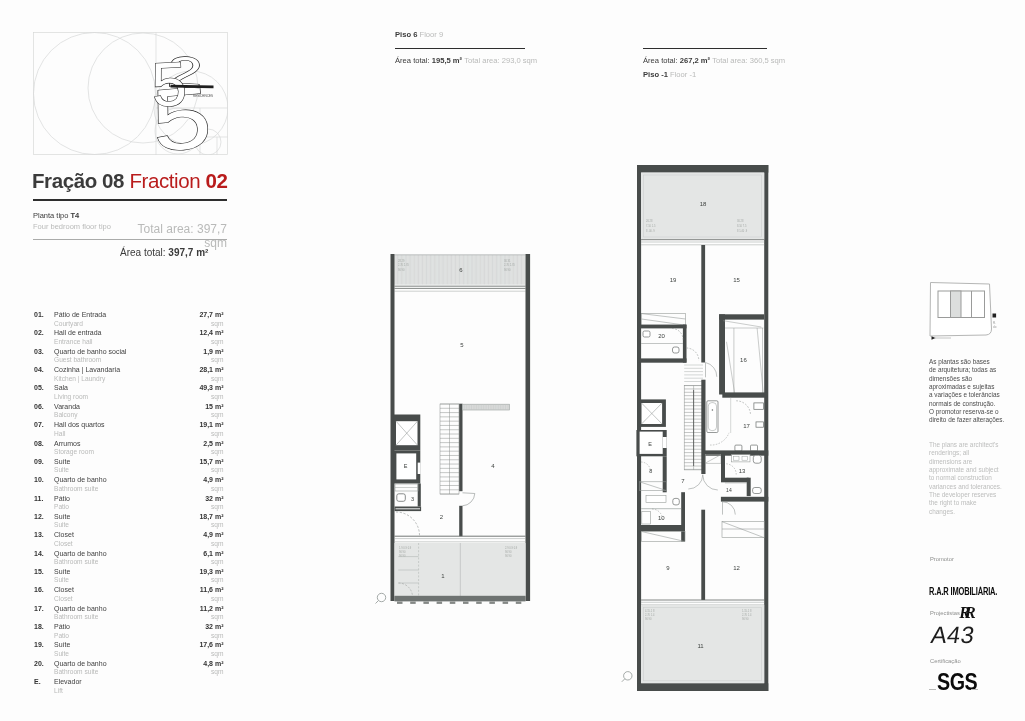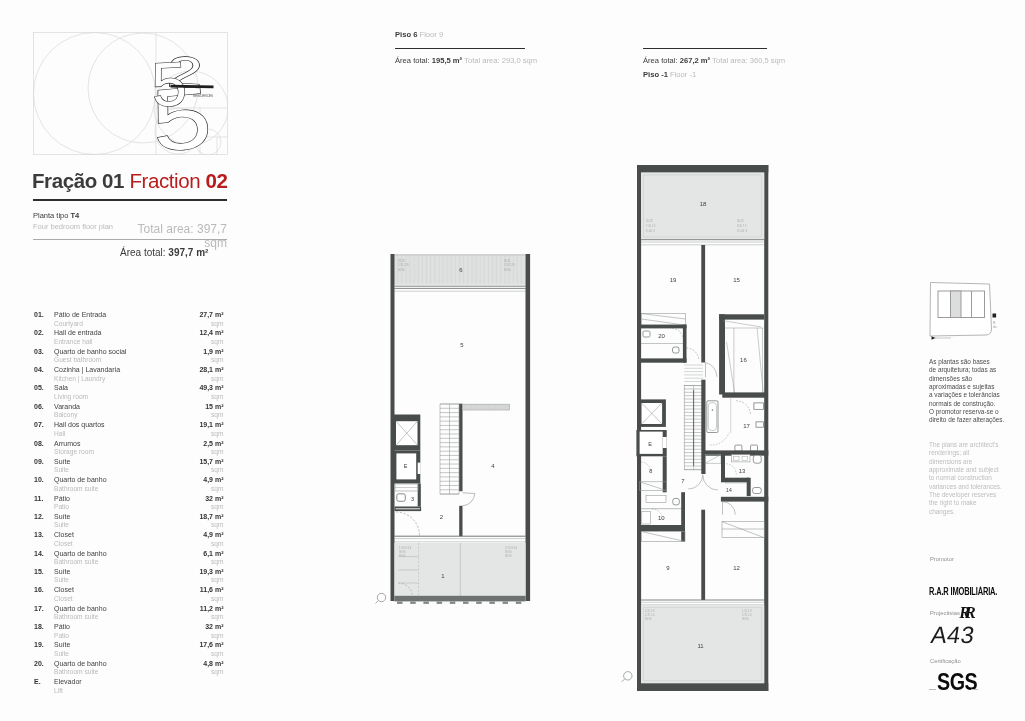--- a/index.html
+++ b/index.html
@@ -35,26 +35,26 @@
 
   <g font-family="'Liberation Sans',sans-serif" fill="#ffffff" stroke="#222222" stroke-width="1.15" paint-order="stroke">
     <text x="119" y="117" font-size="88" textLength="59" lengthAdjust="spacingAndGlyphs" transform="rotate(-5 148 88)">5</text>
     <text x="134.5" y="55.2" font-size="43" textLength="35" lengthAdjust="spacingAndGlyphs" transform="rotate(3 155 40)">2</text>
     <text x="118.5" y="73.5" font-size="62" textLength="35" lengthAdjust="spacingAndGlyphs" transform="rotate(-3 137 52)">5</text>
   </g>
   <rect x="137.5" y="53.2" width="43" height="2.7" fill="#1f1f1f" transform="rotate(1 159 54.5)"></rect>
   <text x="160" y="65" font-size="3.1" fill="#4a4a4a">RESIDENCES</text>
 </svg>
 
-<div class="abs" style="left:32px;top:169px;font-size:20.5px;letter-spacing:-0.4px;"><span class="dk b">Fração 01</span> <span style="color:#b91c1c;">Fraction <b>02</b></span></div>
+<div class="abs" style="left:32px;top:169px;font-size:20.5px;letter-spacing:-0.4px;"><span class="dk b">Fração 08</span> <span style="color:#b91c1c;">Fraction <b>02</b></span></div>
 
 <div class="abs" style="left:33px;top:199px;width:194px;height:2.2px;background:#2e2e2e;"></div>
 
 <div class="abs dk" style="left:33px;top:211px;font-size:7.5px;">Planta tipo <b>T4</b></div>
-<div class="abs gy" style="left:33px;top:222px;font-size:7.5px;">Four bedroom floor plan</div>
+<div class="abs gy" style="left:33px;top:222px;font-size:7.5px;">Four bedroom floor tipo</div>
 
 <div class="abs dk" style="left:120px;top:211px;width:107px;font-size:10px;margin-top:36px;">Área total: <b>397,7 m²</b></div>
 <div class="abs gy" style="left:120px;top:222px;width:107px;text-align:right;font-size:12px;">Total area: 397,7 sqm</div>
 
 <div class="abs" style="left:33px;top:239px;width:194px;height:1px;background:#aaabaa;"></div>
 
 <div class="abs row" style="top:311.0px;">
     <span class="abs n">01.</span>
     <span class="abs nm">Pátio de Entrada</span>
     <span class="abs sub">Courtyard</span>

